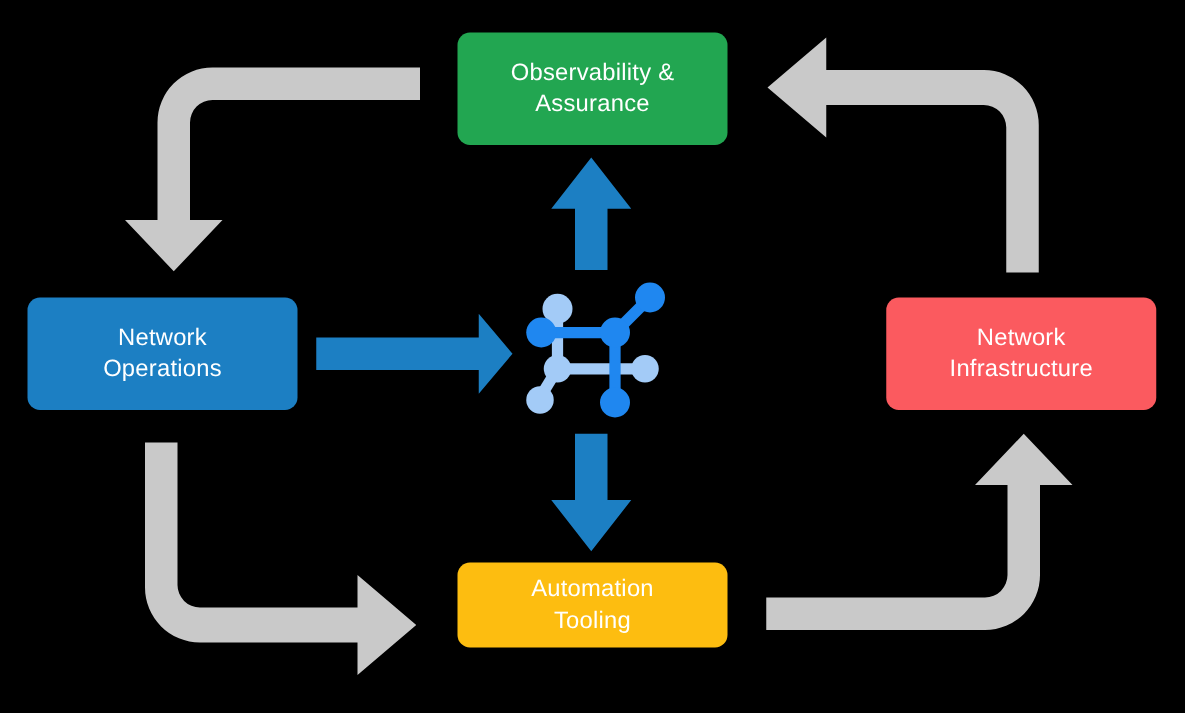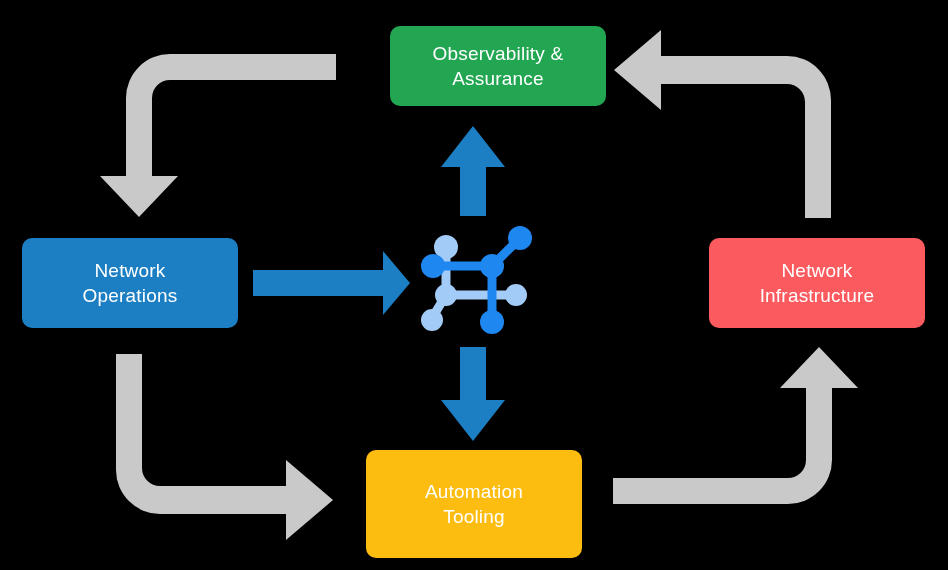--- a/index.html
+++ b/index.html
@@ -27,34 +27,33 @@
     color: #ffffff;
     font-size: 19px;
     line-height: 1.32;
     font-weight: 400;
     letter-spacing: 0.2px;
     box-sizing: border-box;
     padding: 4px 10px;
     white-space: pre-line;
   }
   #box-observability {
-    left: 366px; top: 26px; width: 216px; height: 80px;
+    left: 366px; top: 26px; width: 216px; height: 90px;
     background: #22a651;
-    margin-left: 24px;
   }
   #box-network-operations {
     left: 22px; top: 238px; width: 216px; height: 90px;
     background: #1c7fc3;
   }
   #box-network-infrastructure {
     left: 709px; top: 238px; width: 216px; height: 90px;
     background: #fb5a5f;
   }
   #box-automation-tooling {
-    left: 366px; top: 450px; width: 216px; height: 108px;
+    left: 366px; top: 450px; width: 216px; height: 68px;
     background: #fdbd10;
   }
   .svg-layer {
     position: absolute;
     left: 0; top: 0;
     width: 948px;
     height: 570px;
   }
   .icon-layer { z-index: 3; }
   .arrow-layer { z-index: 1; }

